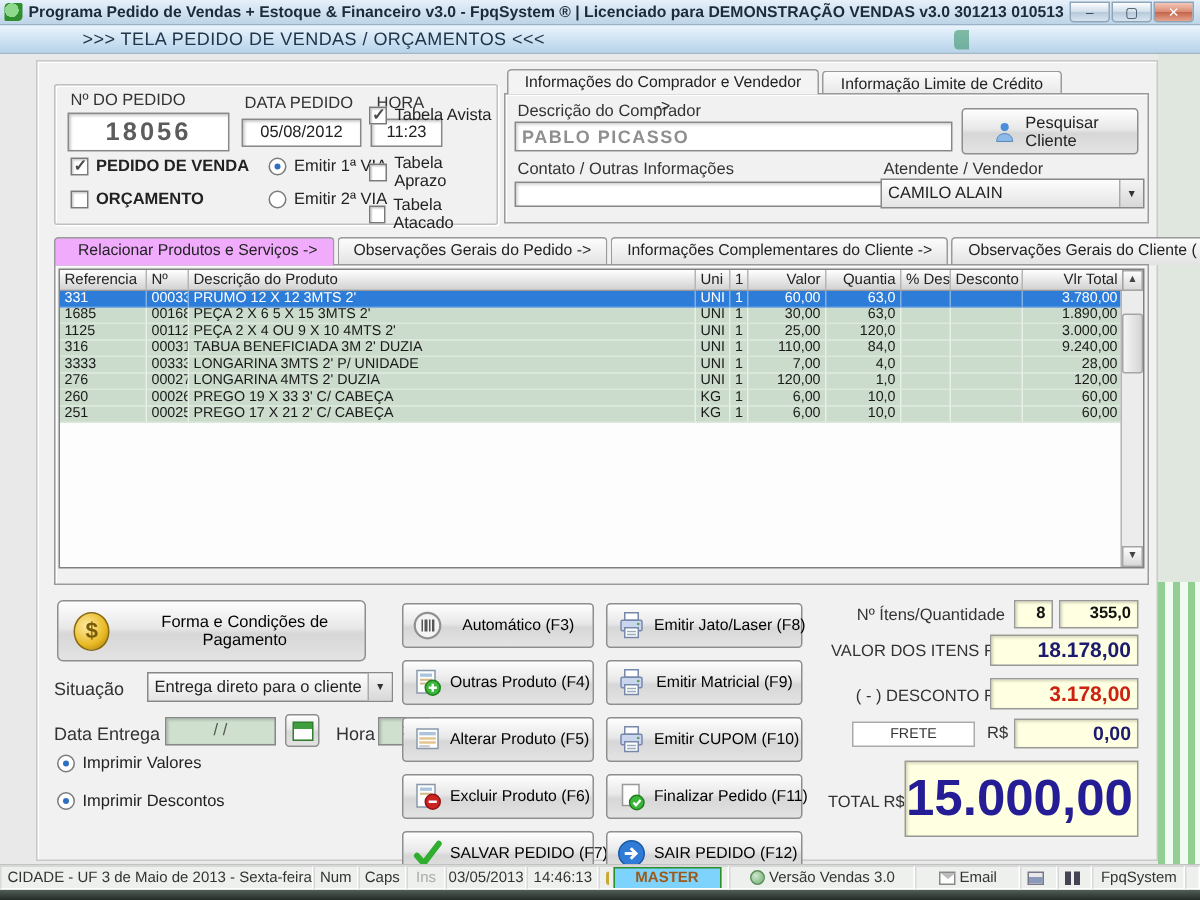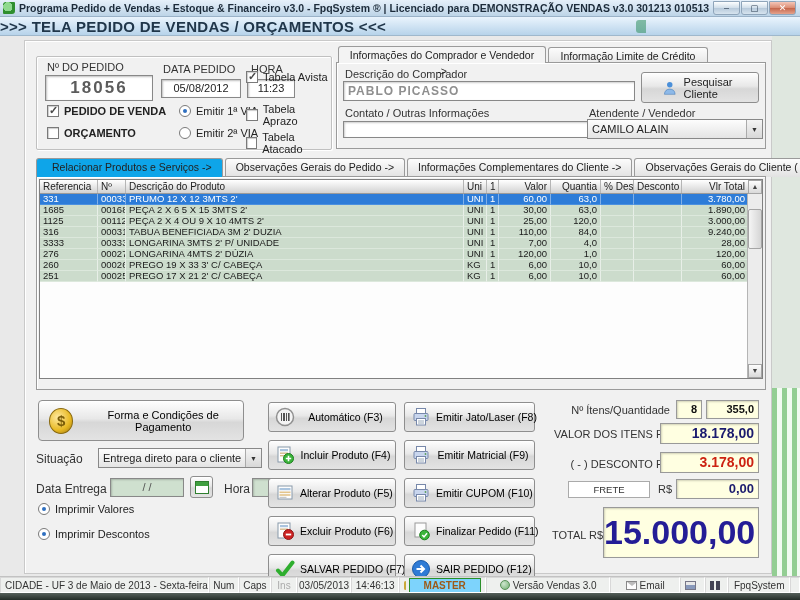--- a/index.html
+++ b/index.html
@@ -16,21 +16,21 @@
   .title-text { font-size:10.5px; font-weight:bold; color:#1c2b3a; white-space:nowrap; overflow:hidden; }
   .win-controls { position:absolute; right:4px; top:1px; display:flex; gap:1px; }
   .win-btn { width:27px; height:14px; border:1px solid #8fa5ba; border-radius:0 0 3px 3px;
     background:linear-gradient(#fdfeff,#cfdde9 50%,#b6c9da 51%,#d7e4ef);
     font-size:9px; line-height:12px; text-align:center; color:#2b3d50; }
   .win-btn.close { background:linear-gradient(#f5c6b8,#d98a71 50%,#c4654a 51%,#e5a28c); color:#fff; }
 
   .toolbar { position:absolute; left:0; top:17px; width:800px; height:19px;
     background:linear-gradient(#eaf4fd,#b7d3ea); border-bottom:1px solid #9fb8cc;
     display:flex; align-items:center; }
-  .toolbar-title { font-size:15px; font-weight:bold; color:#20364a; letter-spacing:.3px; }
+  .toolbar-title { margin-left:55px; font-size:12px; font-weight:normal; color:#20364a; letter-spacing:.3px; }
   .toolbar-logo { position:absolute; left:636px; top:3px; width:60px; height:13px; opacity:.55;
     background:linear-gradient(90deg,#2f8f5f 0 10px, transparent 10px); border-radius:3px; }
 
   
   .wall-top { position:absolute; left:772px; top:36px; width:28px; height:352px; background:#dfe7df; }
   .wall-stripes { position:absolute; left:772px; top:388px; width:28px; height:205px;
     background:repeating-linear-gradient(90deg,#93ce93 0 5px,#f2fbf2 5px 10px); }
   .taskbar { position:absolute; left:0; top:593px; width:800px; height:7px;
     background:linear-gradient(#55605a,#232c27); }
 
@@ -82,21 +82,21 @@
     display:flex; align-items:center; font-size:11px; padding-left:4px; }
   .combo .arrow { margin-left:auto; width:16px; height:100%; border-left:1px solid #aaa;
     background:linear-gradient(#f4f4f4,#d8d8d8); display:flex; align-items:center; justify-content:center;
     font-size:7px; color:#333; }
 
   
   .prod-tabs { position:absolute; left:36px; top:158px; width:730px; height:20px; display:flex; gap:2px; }
   .ptab { height:19px; background:linear-gradient(#fcfcfc,#e2e2e2); border:1px solid #9a9a9a;
     border-bottom:none; border-radius:3px 3px 0 0; font-size:10.5px; line-height:17px;
     padding:0 10px; white-space:nowrap; }
-  .ptab.active { background:#0ea5e9; z-index:3;padding-left:15px; }
+  .ptab.active { background:#f0abfc; z-index:3;padding-left:15px; }
   .grid-outer { position:absolute; left:36px; top:176px; width:730px; height:214px;
     background:#f1f1f1; border:1px solid #9a9a9a; box-shadow:inset 1px 1px 0 #fff; }
   .grid { position:absolute; left:2px; top:2px; width:724px; height:200px;
     border:1px solid #808080; background:#fdfdfd; overflow:hidden; }
   .grid-head { display:flex; height:14px; background:linear-gradient(#ffffff,#d2d2d2);
     border-bottom:1px solid #9a9a9a; font-size:10px; color:#222; }
   .grid-head .cell { border-right:1px solid #b5b5b5; padding:0 3px; line-height:13px;
     overflow:hidden; white-space:nowrap; }
   .grid-row { display:flex; height:11px; background:#ccdccc; font-size:9.5px; color:#1a1a1a; }
   .grid-row .cell { border-right:1px solid rgba(255,255,255,.55); border-bottom:1px solid #dce8dc;
@@ -426,21 +426,21 @@
       </button>
       <button class="act-btn">
         <span class="act-ico"><svg viewBox="0 0 20 20">
             <rect x="3" y="2" width="12" height="15" fill="#fdfdfd" stroke="#8899aa"></rect>
             <rect x="5" y="4" width="8" height="2.2" fill="#aac4de"></rect>
             <rect x="5" y="7.5" width="8" height="1.4" fill="#d5ba8e"></rect>
             <rect x="5" y="10" width="8" height="1.4" fill="#d5ba8e"></rect>
             <circle cx="13.5" cy="13.5" r="5" fill="#3bb53b" stroke="#1d7f1d"></circle>
             <path d="M13.5 10.8v5.4M10.8 13.5h5.4" stroke="#fff" stroke-width="1.6"></path>
           </svg></span>
-        <span class="act-lbl">Incluir Produto  (F4)</span>
+        <span class="act-lbl">Outras Produto  (F4)</span>
       </button>
       <button class="act-btn">
         <span class="act-ico"><svg viewBox="0 0 20 20">
             <rect x="3" y="3" width="14" height="13" fill="#fdfdfd" stroke="#8899aa"></rect>
             <rect x="4.5" y="5" width="11" height="2.2" fill="#aac4de"></rect>
             <rect x="4.5" y="8.5" width="11" height="1.6" fill="#e3c48c"></rect>
             <rect x="4.5" y="11.2" width="11" height="1.6" fill="#e3c48c"></rect>
             <rect x="4.5" y="13.8" width="7" height="1.4" fill="#c9c9c9"></rect>
           </svg></span>
         <span class="act-lbl">Alterar Produto  (F5)</span>

